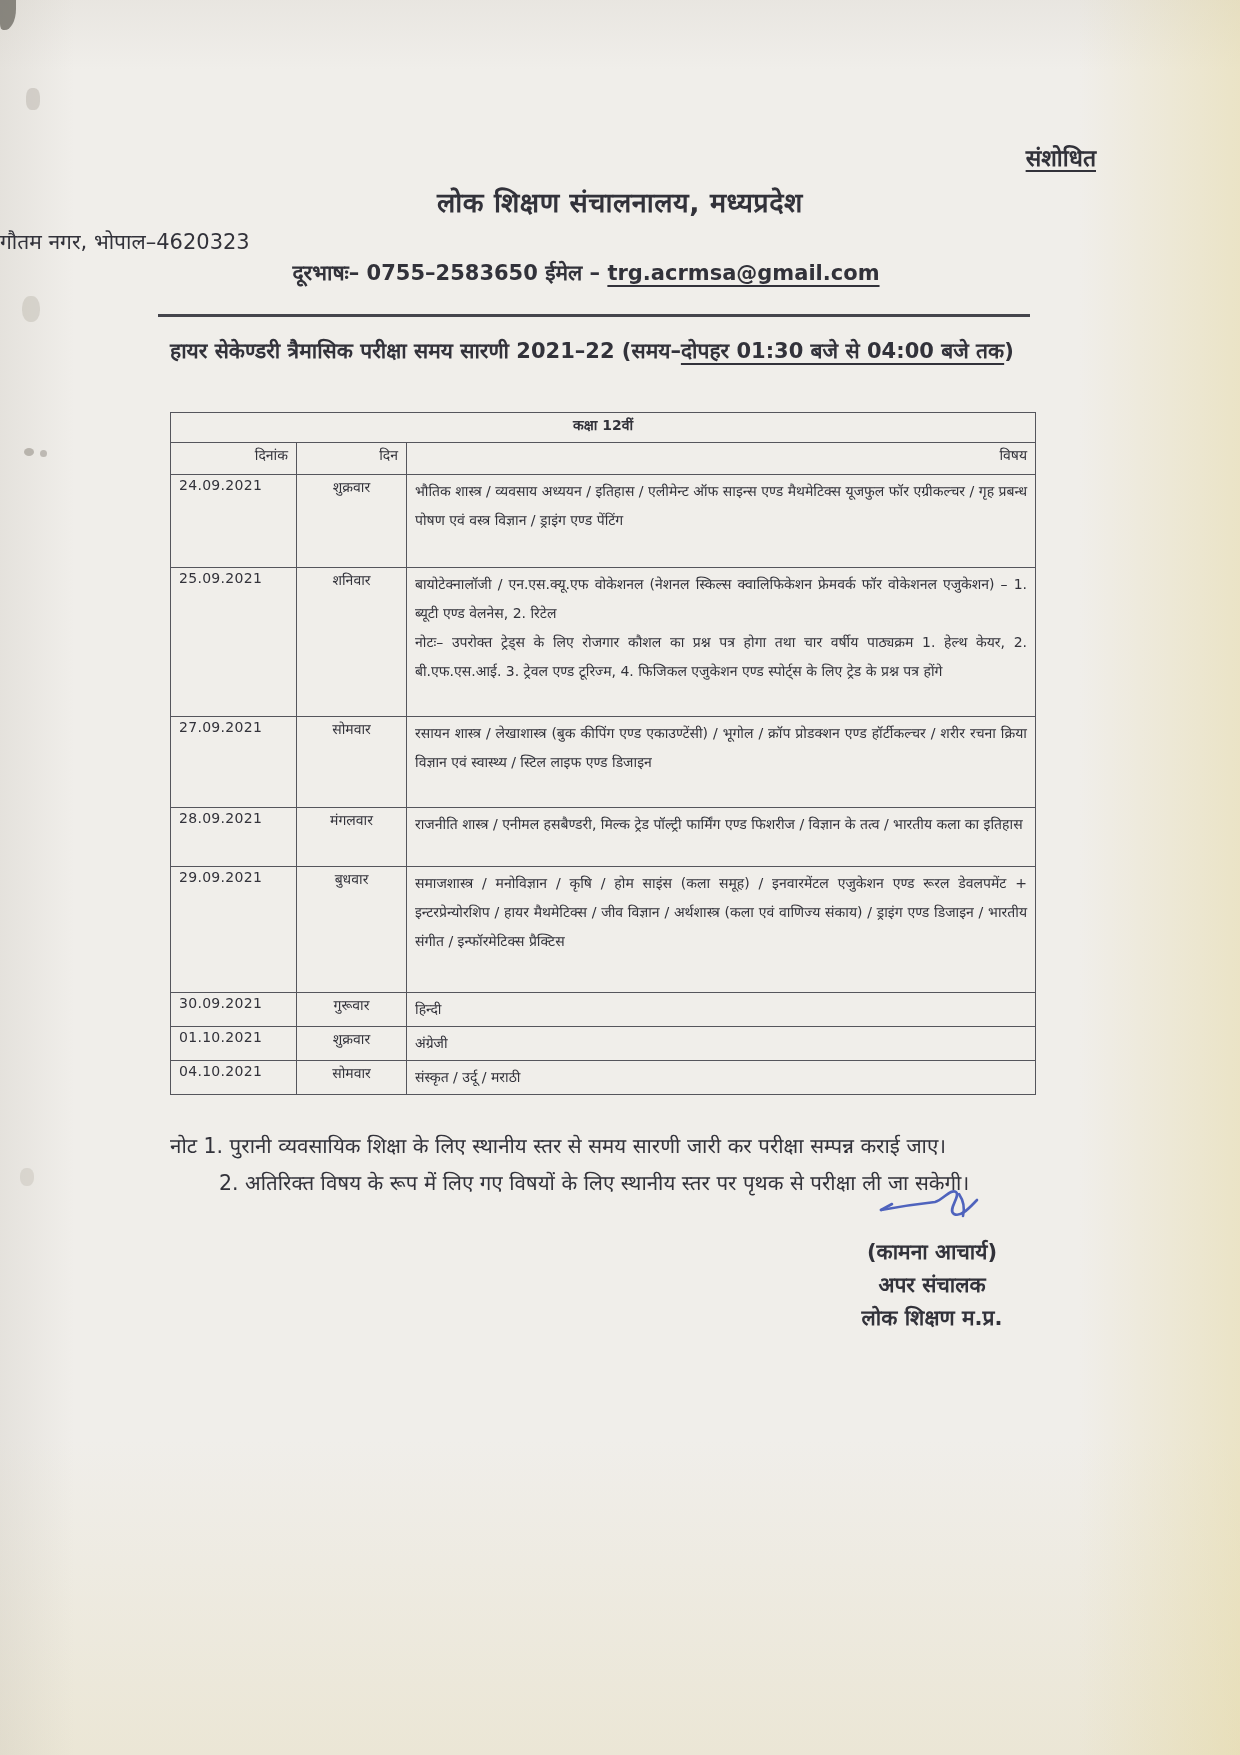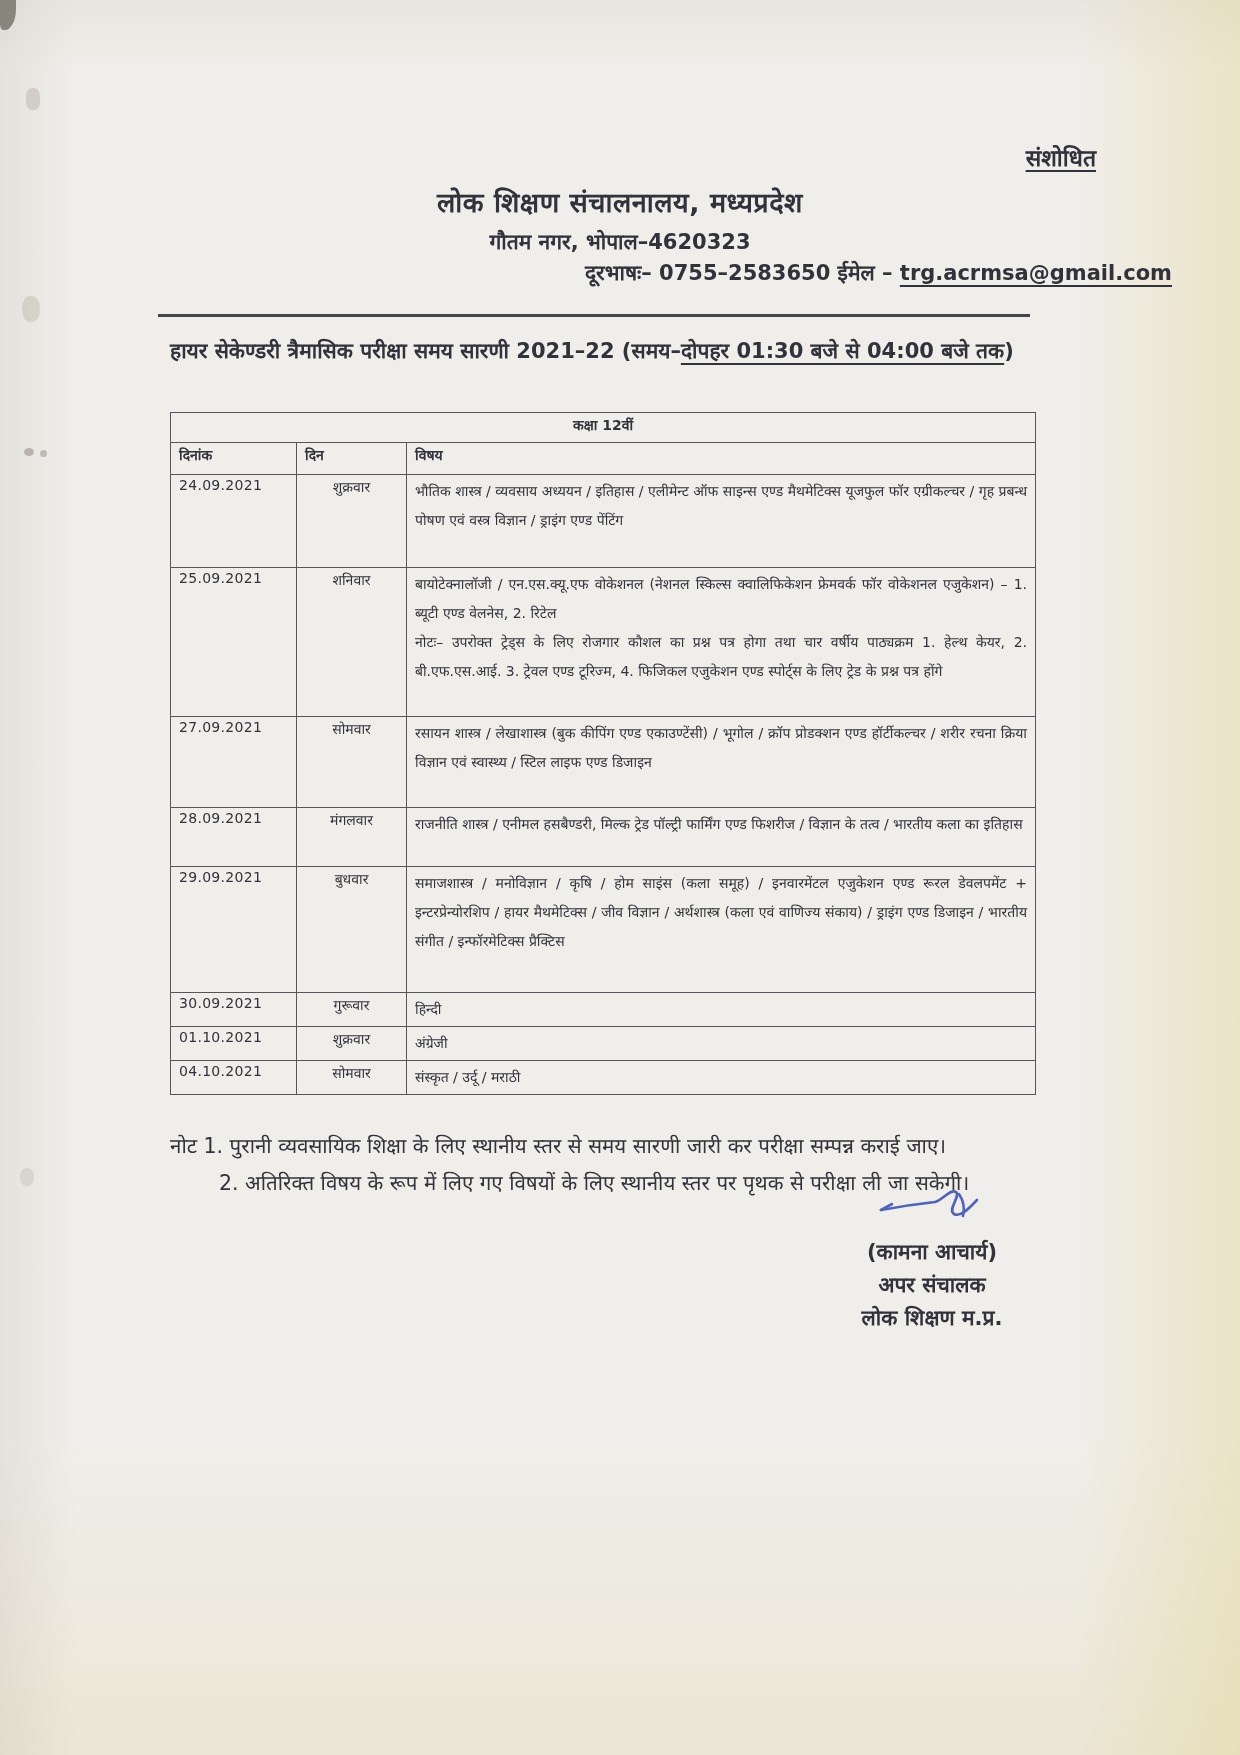--- a/index.html
+++ b/index.html
@@ -28,25 +28,25 @@
   .revision{
     position:absolute;top:141px;right:144px;
     font-size:23px;font-weight:bold;
     text-decoration:underline;text-underline-offset:4px;
   }
   .org-name{
     position:absolute;top:183px;left:0;width:1240px;text-align:center;
     font-size:27px;font-weight:bold;letter-spacing:.5px;
   }
   .address{
-    position:absolute;top:227px;left:0;width:1240px;text-align:center;
-    font-size:21px;font-weight:bold;
+    position:absolute;top:227px;left:0;width:1240px;
+    font-size:21px;font-weight:normal;
   }
   .contact{
-    position:absolute;top:258px;left:0;width:1172px;text-align:right;
+    position:absolute;top:258px;left:0;width:1172px;text-align:center;
     font-size:21px;font-weight:bold;
   }
   .contact .email{
     text-decoration:underline;text-underline-offset:5px;
   }
   .top-rule{
     position:absolute;top:314px;left:158px;width:872px;height:3px;
     background:#45454c;
   }
   .doc-title{
@@ -68,21 +68,21 @@
   table.exam th, table.exam td{
     border:1.6px solid #55555c;
     vertical-align:top;
     padding:2px 8px;
     font-size:14px;
   }
   .class-row th{
     text-align:center;font-weight:bold;height:25px;padding:2px 0;
   }
   .head-row th{
-    text-align:left;font-weight:bold;height:27px;
+    text-align:right;font-weight:normal;height:27px;
   }
   td.date{
     padding:6px 4px 2px 14px;font-size:19.5px;letter-spacing:.3px;white-space:nowrap;
   }
   td.day{
     text-align:center;padding:6px 2px 2px 2px;font-family:Liberation Serif, serif;
   }
   td.subject{
     padding:4px 10px 4px 12px;
     line-height:29px;

